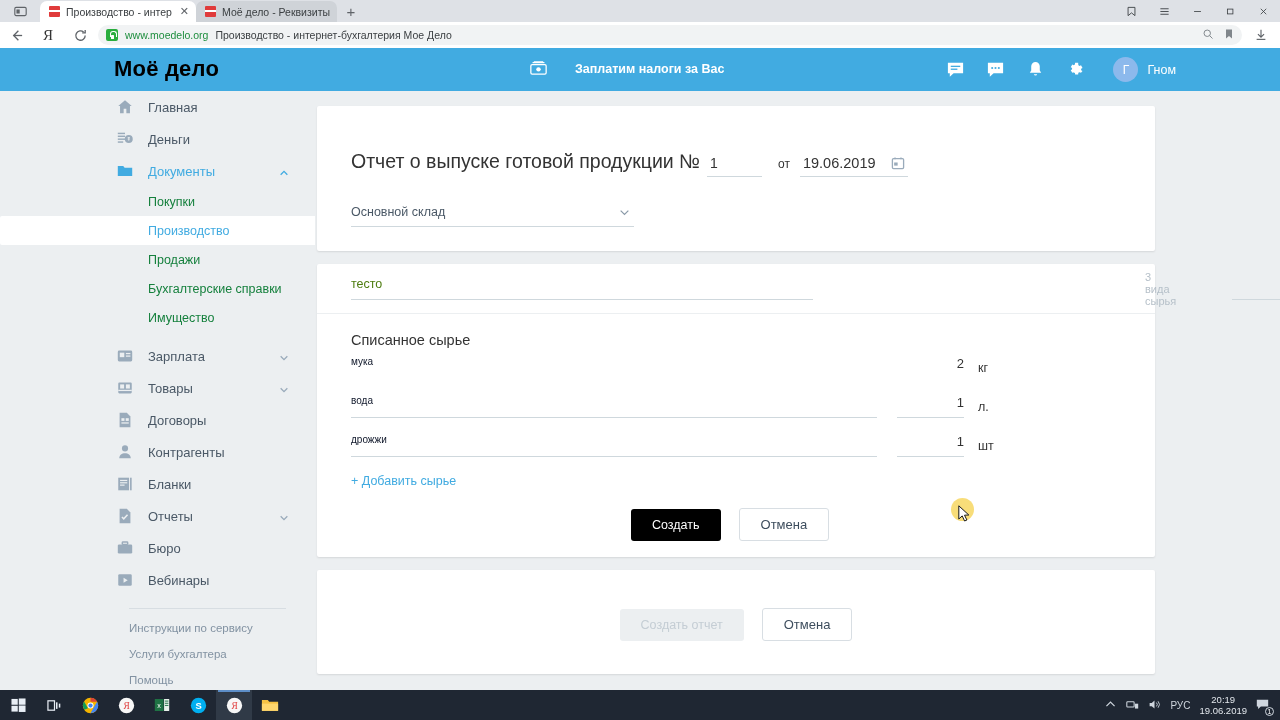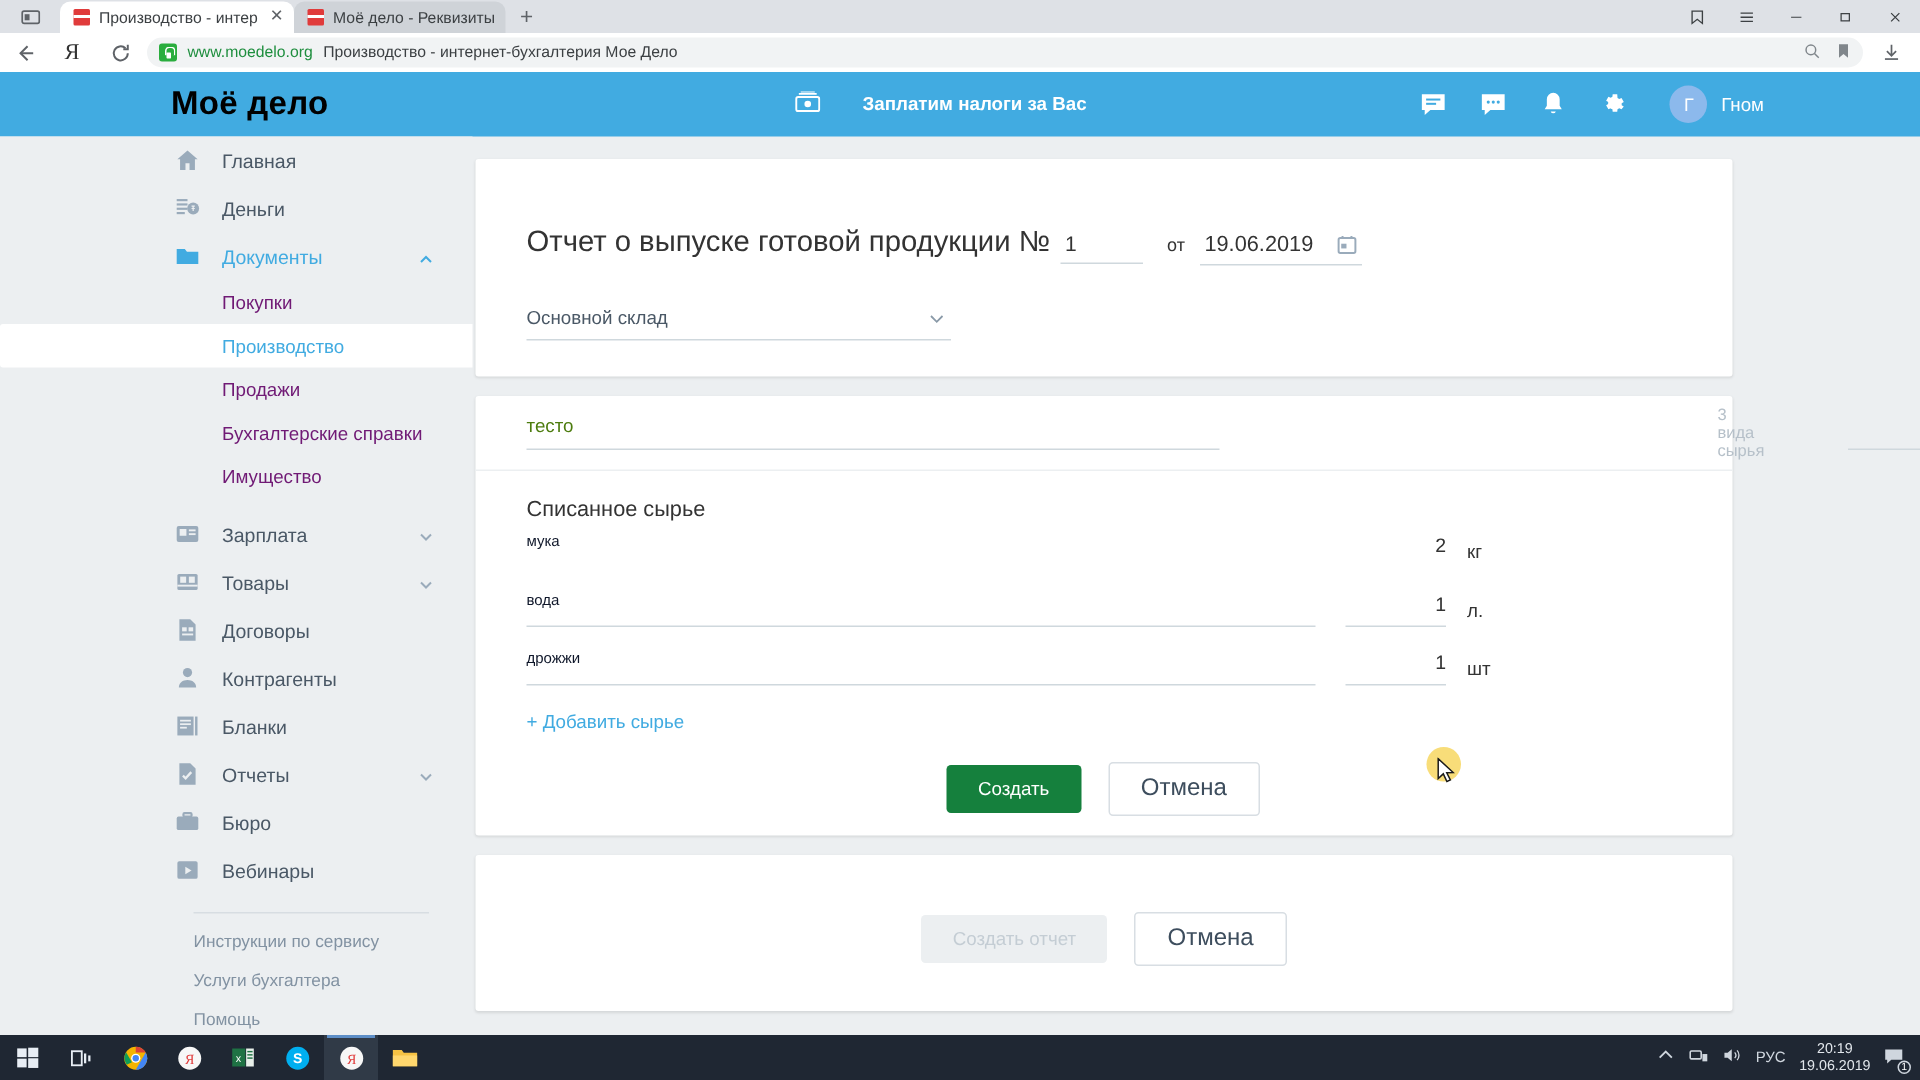--- a/index.html
+++ b/index.html
@@ -143,21 +143,21 @@
   .nav-item.open { color: #41ABE1; }
   .nav-item.open .nav-ico svg { fill: #41ABE1; }
   .nav-chev {
     position: absolute; right: 26px; top: 50%; transform: translateY(-50%);
     width: 10px; height: 10px; color: #9aabbb;
   }
   .nav-chev svg { width: 10px; height: 10px; }
   .nav-item.open .nav-chev { color: #41ABE1; }
   .sub-item {
     height: 29px; display: flex; align-items: center; padding-left: 148px;
-    font-size: 12.5px; color: #701a75;
+    font-size: 12.5px; color: #15803d;
   }
   .sub-item.active {
     background: #ffffff; color: #41ABE1;
     border-radius: 2px 0 0 2px;
   }
   .side-sep { margin: 12px 0 6px 129px; width: 157px; height: 1px; background: #d7dde2; }
   .side-link {
     height: 26px; display: flex; align-items: center; padding-left: 129px;
     font-size: 11.5px; color: #8292a2;
   }
@@ -219,25 +219,25 @@
   .mat-qty {
     position: absolute; left: 580px; width: 67px; text-align: right;
     font-size: 13px; color: #333; padding-bottom: 6px; height: 23px;
   }
   .mat-qty.bordered { border-bottom: 1px solid #cfd8dd; }
   .mat-unit { position: absolute; left: 661px; font-size: 12.5px; color: #333; }
   .add-link { padding: 9px 0 0 34px; font-size: 12.5px; color: #41ABE1; }
 
   .form-btns { display: flex; align-items: center; gap: 18px; padding: 20px 0 0 314px; }
   .btn-primary {
-    background: #15803d; color: #ffffff; font-size: 12.5px;
+    background: #000000; color: #ffffff; font-size: 12.5px;
     padding: 9px 21px; border-radius: 3px; border: none;
   }
   .btn-ghost {
-    background: #ffffff; color: #3d4d5d; font-size: 16px;
+    background: #ffffff; color: #3d4d5d; font-size: 13px;
     padding: 8px 21px; border-radius: 3px; border: 1px solid #d8dee3;
   }
   .btn-disabled {
     background: #eceff1; color: #c4cdd4; font-size: 12.5px;
     padding: 9px 21px; border-radius: 3px; border: none;
   }
 
   .card-footer { position: absolute; left: 2px; top: 479px; width: 838px; height: 104px; }
   .footer-btns { display: flex; align-items: center; gap: 18px; justify-content: center; padding-top: 38px; }
 

